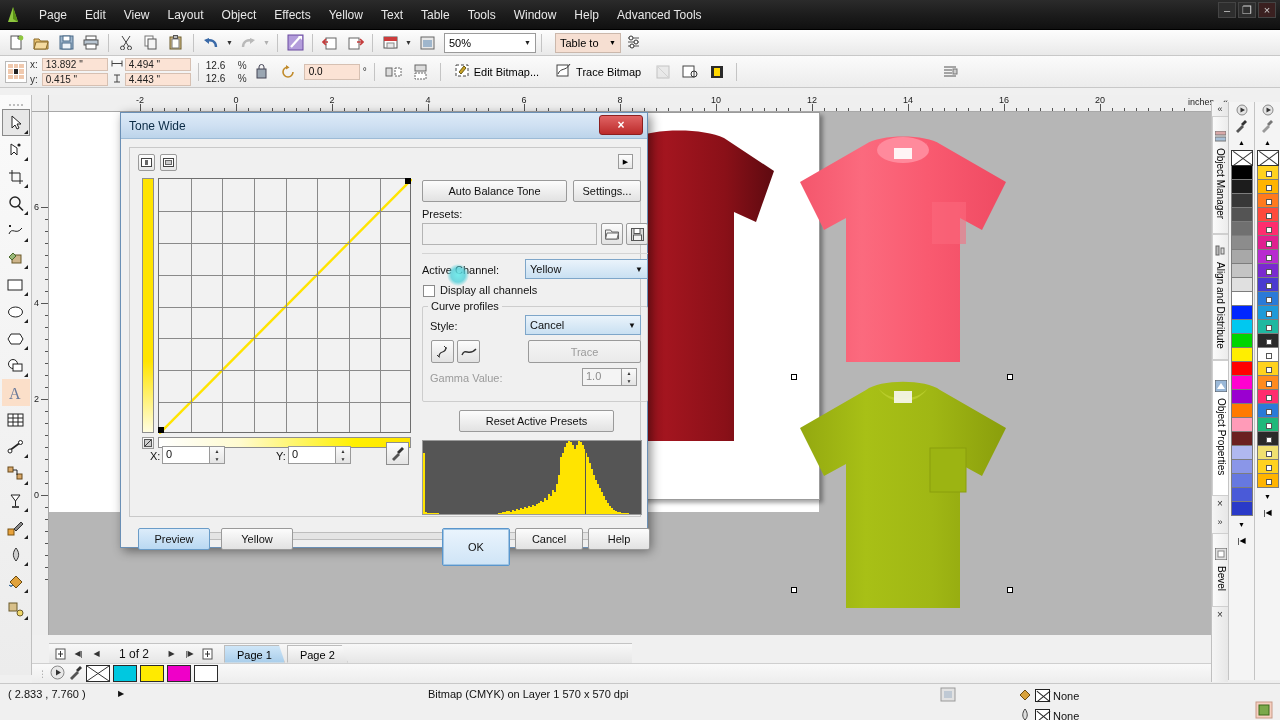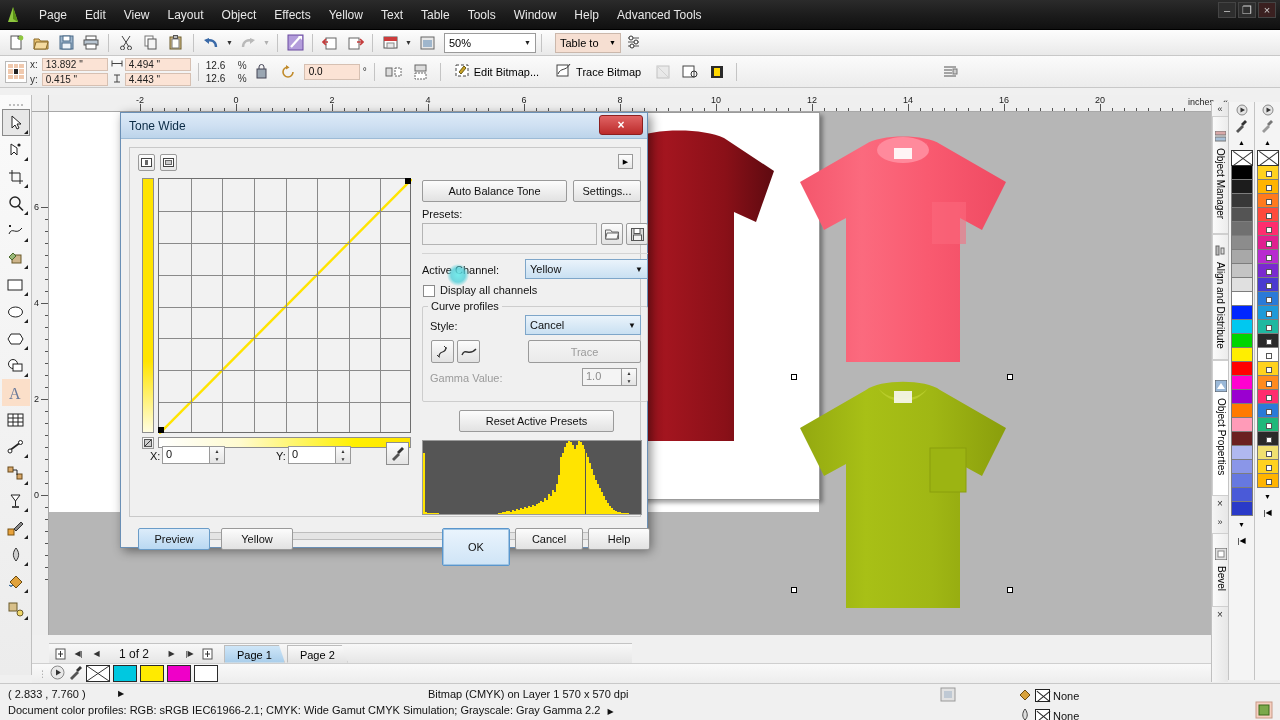--- a/index.html
+++ b/index.html
@@ -1153,24 +1153,20 @@
       <span class="nonebox"></span>
       <span>None</span>
     </span>
     <span style="position:absolute;right:6px;top:14px;">
       <svg width="20" height="20">
           <rect x="2" y="2" width="16" height="16" fill="#f6cfc0" stroke="#c89a88"></rect>
           <rect x="5" y="5" width="10" height="10" fill="#7aa84a" stroke="#3a6a1a"></rect>
         </svg>
     </span>
   </div>
-  <div id="status-row2">
-    <span>Document color profiles: RGB: sRGB IEC61966-2.1; CMYK: Wide Gamut CMYK Simulation; Grayscale: Gray Gamma 2.2</span>
-    <span style="margin-left:4px;font-size:8px;">▶</span>
-  </div>
 </div>
 
 <div id="dialog">
   <div id="dlg-title">
     <span>Tone Wide</span>
     <div id="dlg-close">×</div>
   </div>
 
   <div id="dlg-body">
     <div id="dlg-inner">

